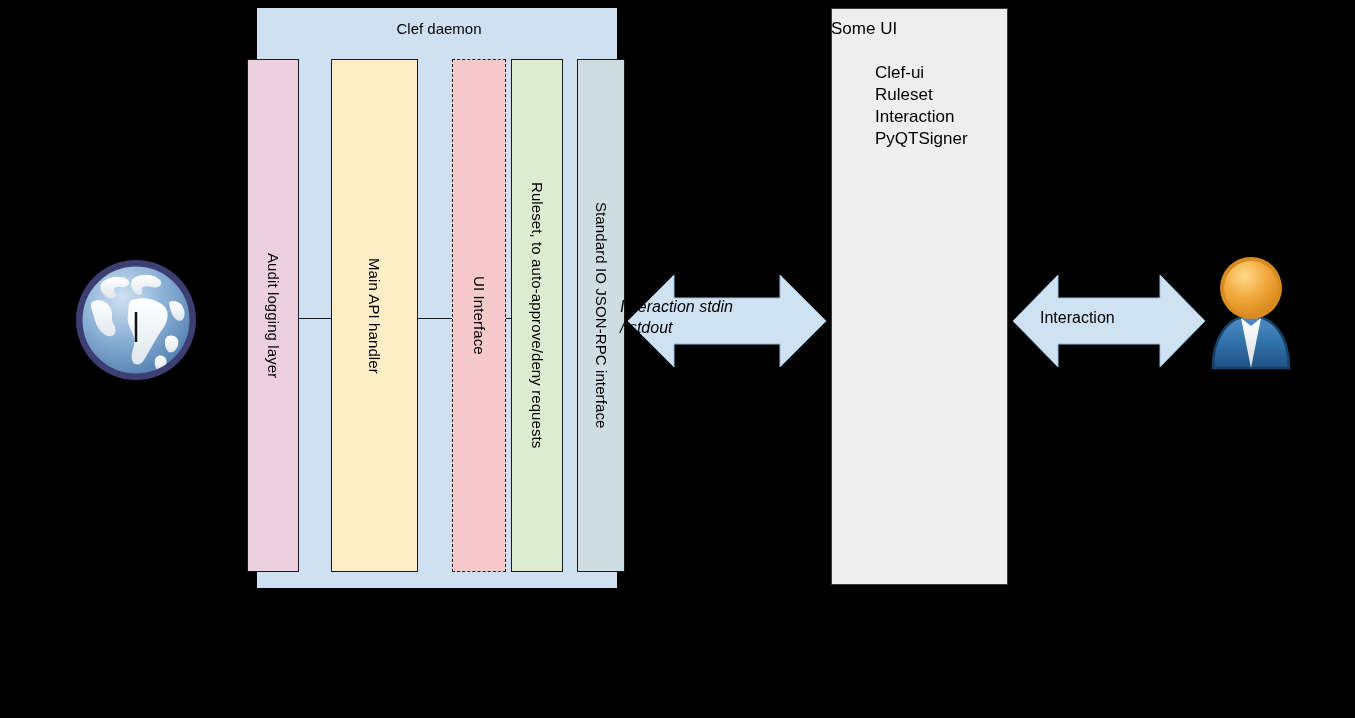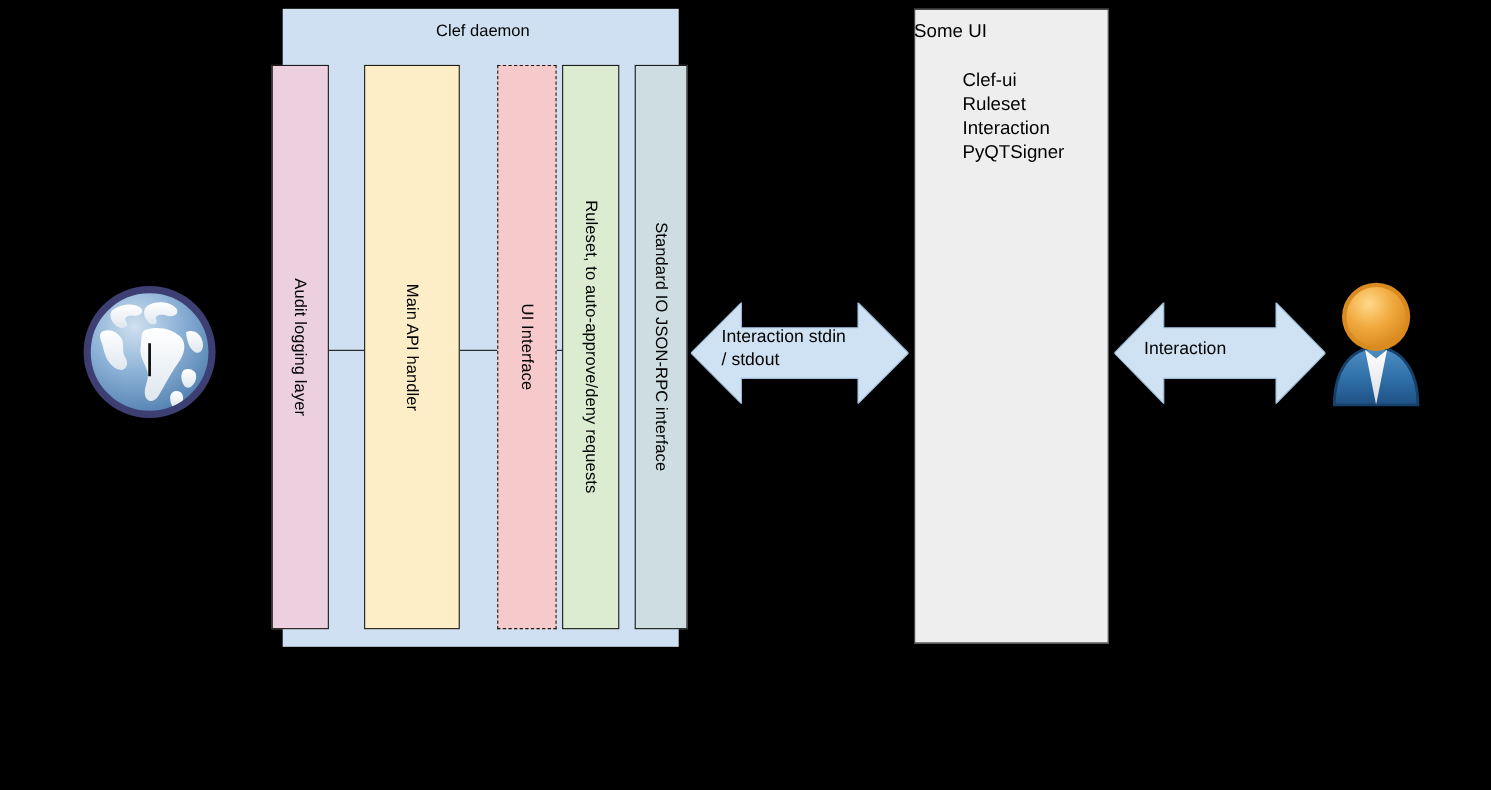--- a/index.html
+++ b/index.html
@@ -115,21 +115,21 @@
   }
   .arrow-wrap svg { display: block; }
   .arrow-label {
     position: absolute;
     font-size: 16px;
     line-height: 21px;
     color: #000;
     white-space: pre-line;
   }
   #arrow-stdio { left: 628px; width: 198px; }
-  #arrow-stdio-label { left: 656px; top: 296px; width: 150px; }
+  #arrow-stdio-label { left: 620px; top: 296px; width: 150px; font-style: italic; }
   #arrow-interaction { left: 1013px; width: 192px; }
   #arrow-interaction-label { left: 1040px; top: 307px; width: 140px; }
 
   
   #globe-icon {
     position: absolute;
     left: 72px;
     top: 256px;
     width: 128px;
     height: 128px;

